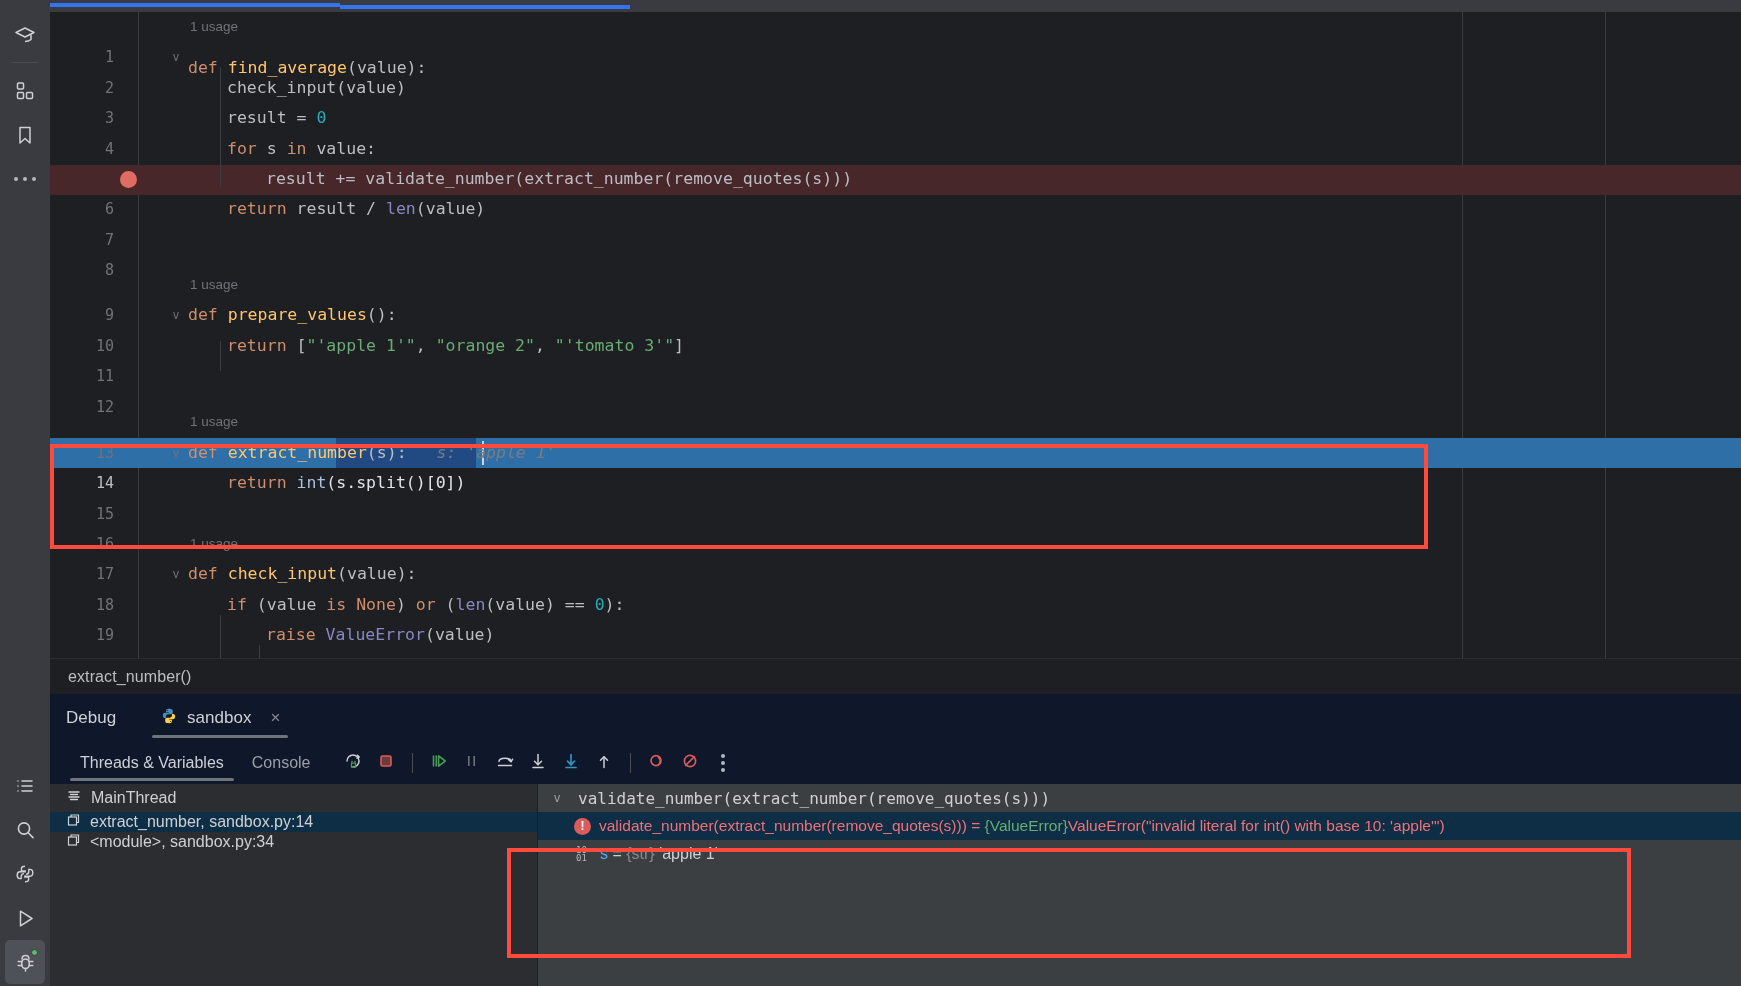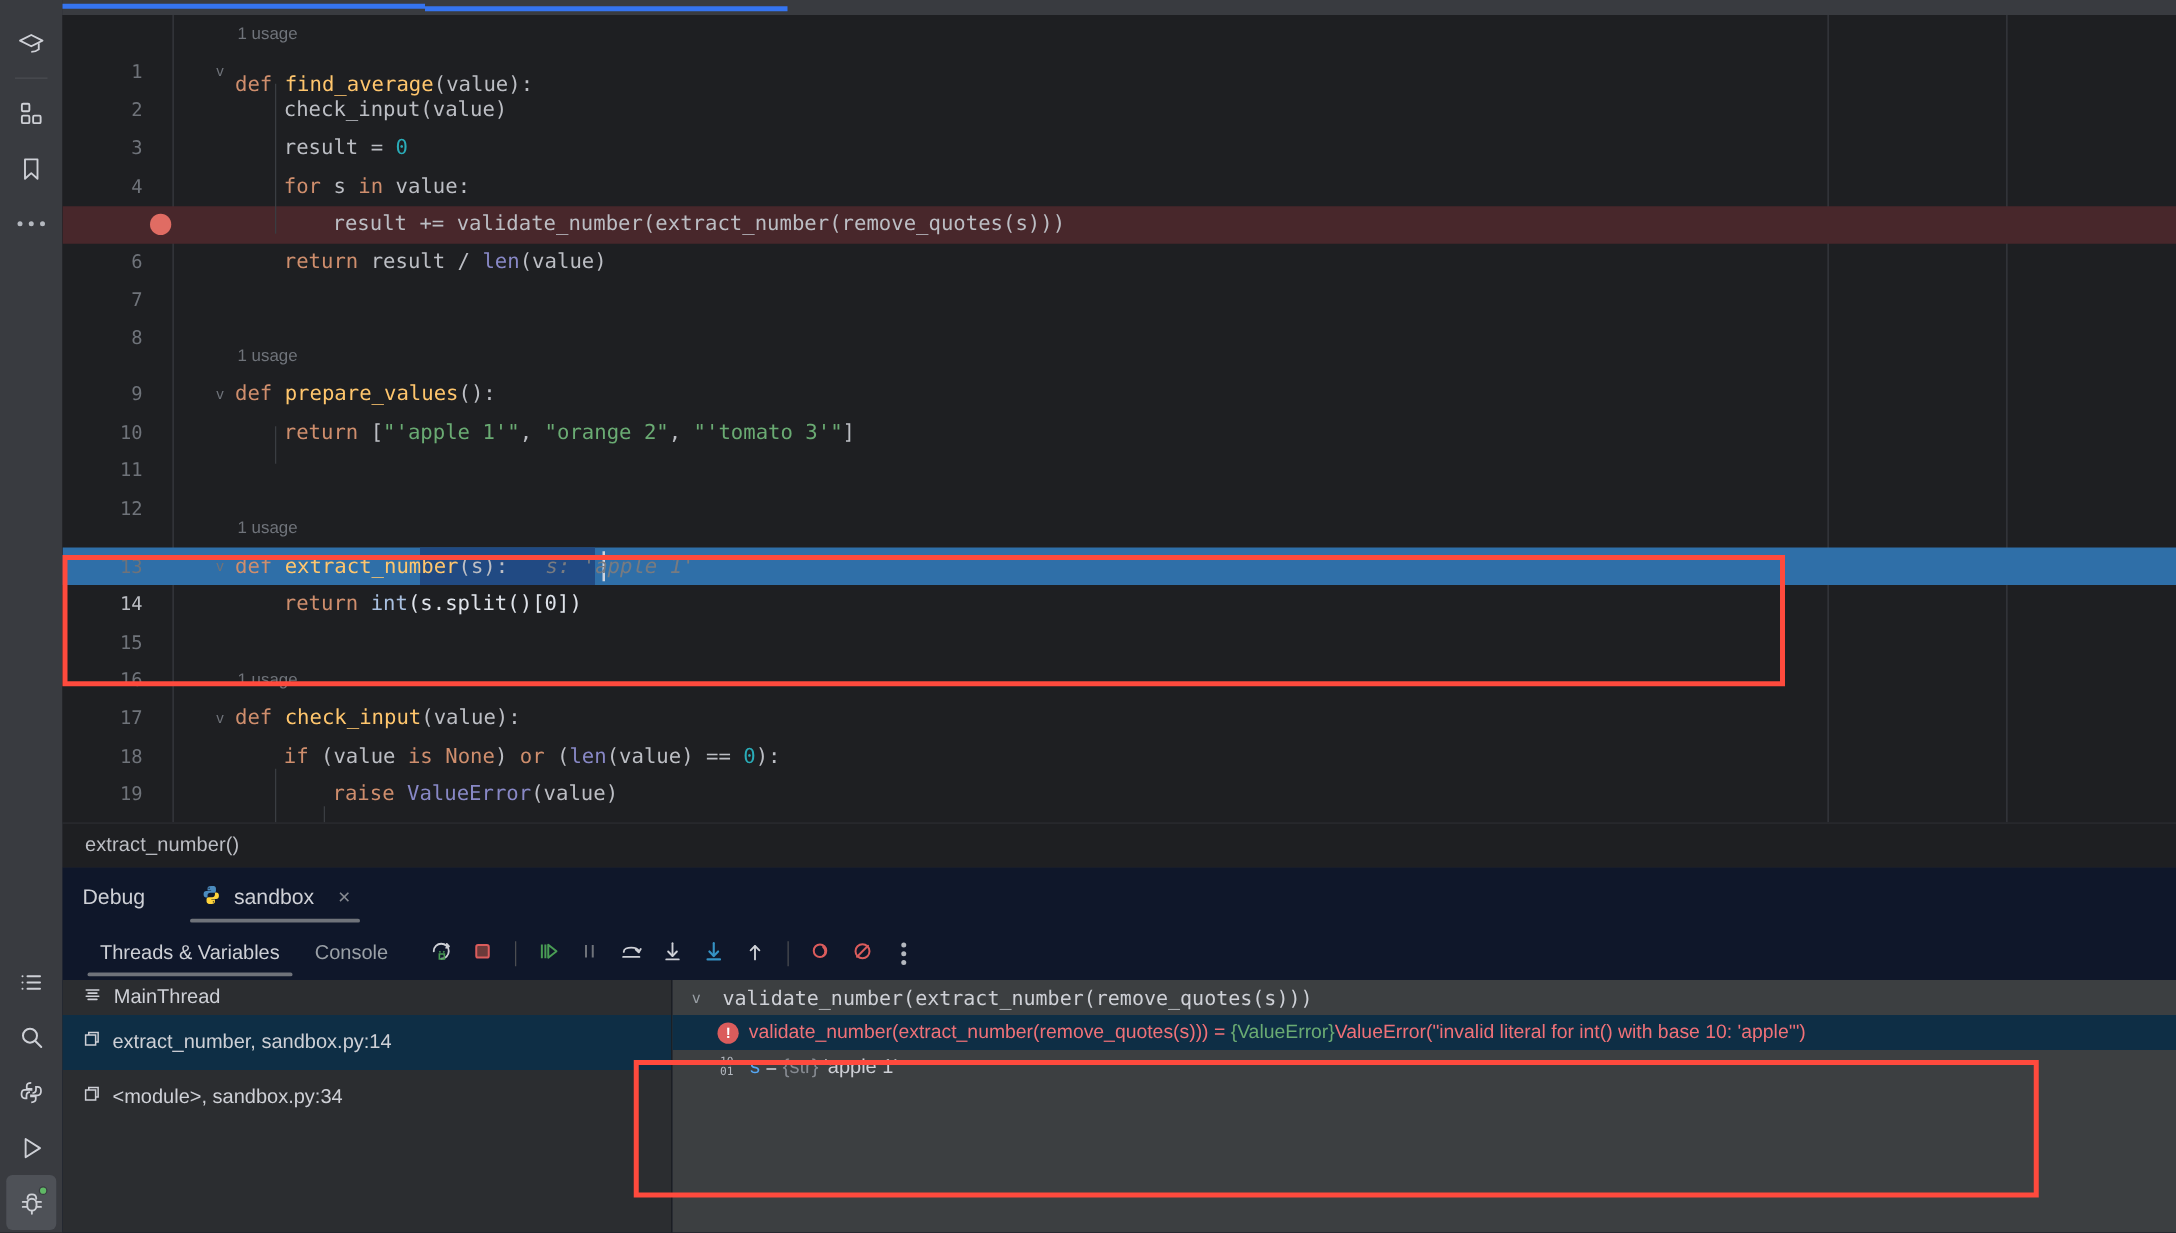--- a/index.html
+++ b/index.html
@@ -113,21 +113,21 @@
              font-size:16px; color:#ced0d6; cursor:pointer; }
   .dsubtab .tabline { position:absolute; left:4px; right:4px; bottom:3px; height:3px; background:#6f737a; border-radius:2px;}
   .dtools { display:flex; align-items:center; gap:3px; margin-left:14px; }
   .tbtn { width:30px;height:30px;display:flex;align-items:center;justify-content:center;cursor:pointer;border-radius:4px;}
   .tsep { width:1px; height:20px; background:#4b4d51; margin:0 8px; }
 
   
   .frames { position:absolute; left:0; top:90px; width:487px; height:202px; background:#2b2d30; }
   .thread { height:28px; display:flex; align-items:center; gap:9px; padding-left:16px;
             font-size:16px; color:#ced0d6; }
-  .frame { height:44px; display:flex; align-items:center; gap:9px; padding-left:16px;
+  .frame { height:20px; display:flex; align-items:center; gap:9px; padding-left:16px;
            font-size:16px; color:#ced0d6; cursor:pointer; }
   .frame.sel { background:#0e2e45; }
 
   .dp-divider { position:absolute; left:487px; top:90px; width:1px; height:202px; background:#1e1f22; }
 
   
   .vars { position:absolute; left:488px; top:90px; width:1203px; height:202px; background:#3c3f41; }
   .vrow { display:flex; align-items:center; height:28px; font-size:16px; color:#ced0d6; }
   .vrow.head { font-family:"DejaVu Sans Mono", monospace; font-size:16px; padding-left:10px; gap:12px; }
   .vrow.err  { background:#0e2e45; padding-left:36px; gap:8px; }

